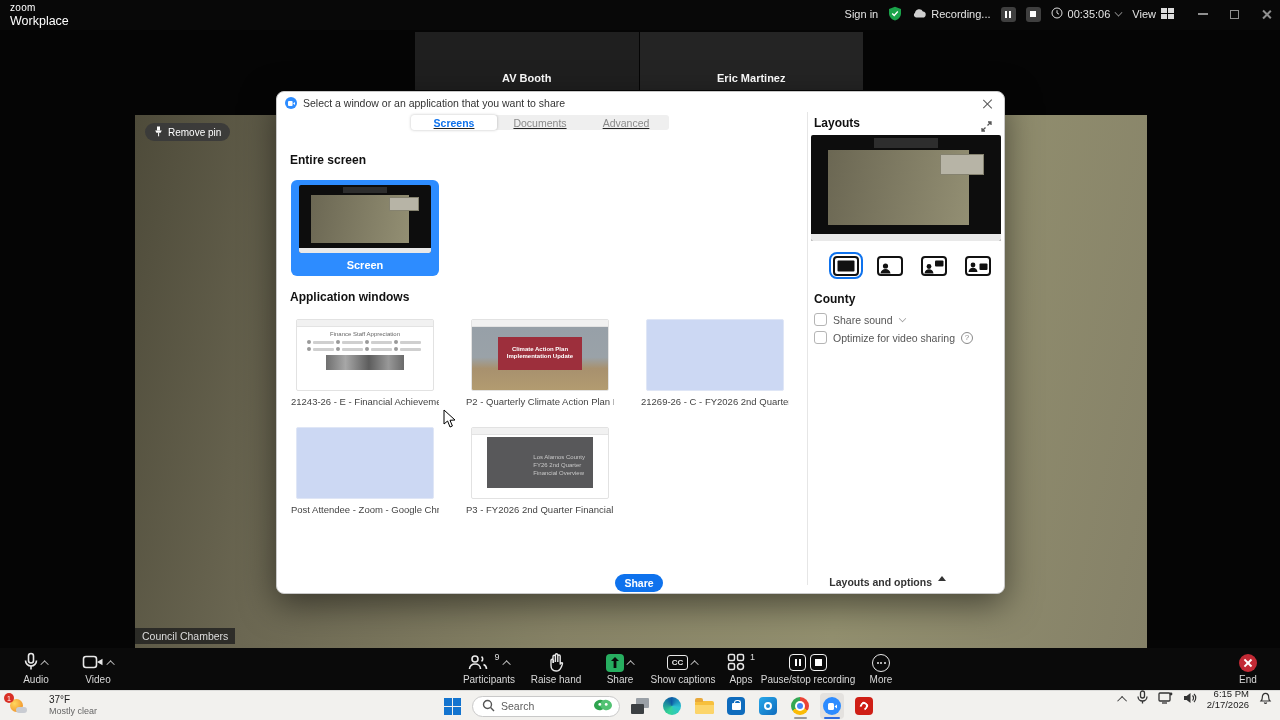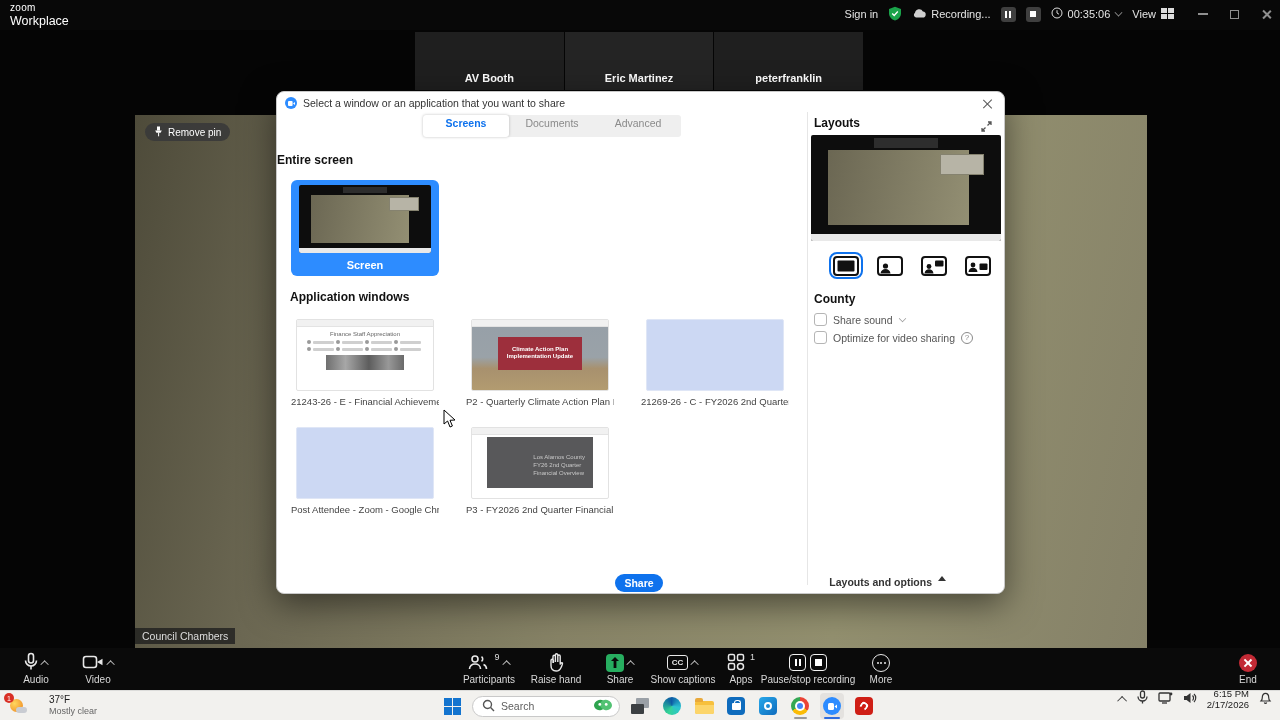--- a/index.html
+++ b/index.html
@@ -38,21 +38,21 @@
   .room-label { position:absolute; left:0; bottom:4px; background:rgba(30,30,30,.78); color:#ddd; font-size:10.5px; padding:2px 7px; }
 
   
   .dialog { position:absolute; left:276px; top:91px; width:729px; height:503px; background:#fff; border:1px solid #c9c9c9;
     border-radius:8px; box-shadow:0 10px 34px rgba(0,0,0,.5); z-index:5; color:#222; }
   .dlg-title { position:absolute; left:8px; top:5px; display:flex; align-items:center; gap:6px; font-size:10.5px; color:#333; }
   .dlg-logo { width:12px; height:12px; border-radius:50%; background:#2d8cff; display:flex; align-items:center; justify-content:center; }
   .dlg-close { position:absolute; right:10px; top:5px; width:13px; height:13px; }
   .dlg-close::before,.dlg-close::after { content:""; position:absolute; left:6px; top:1px; width:1.3px; height:12px; background:#555; }
   .dlg-close::before{transform:rotate(45deg);} .dlg-close::after{transform:rotate(-45deg);}
-  .tabs { position:absolute; left:146px; top:23px; width:258px; height:22px; background:#efefef; border-radius:3px; display:flex; }
+  .tabs { position:absolute; left:134px; top:23px; width:258px; height:15px; background:#efefef; border-radius:3px; display:flex;text-decoration:underline; }
   .tab { flex:1; text-align:center; line-height:17px; font-size:10.5px; color:#8a8a8a; border-radius:3px; }
   .tab.active { background:#fff; color:#0e72ed; font-weight:bold; box-shadow:0 0 3px rgba(0,0,0,.25); }
   .dlg-h { position:absolute; font-size:12px; font-weight:bold; color:#111; }
   .screen-tile { position:absolute; left:14px; top:88px; width:148px; height:96px; background:#2d8cff; border-radius:6px; }
   .screen-tile .label { position:absolute; bottom:5px; left:0; width:100%; text-align:center; color:#fff; font-weight:bold; font-size:11px; }
   .mini-screen { position:absolute; background:#0d0d0d; overflow:hidden; }
   .ms-strip { position:absolute; left:33%; top:3%; width:34%; height:9%; background:#2d2d2d; }
   .ms-video { position:absolute; left:9%; top:14%; width:74%; height:71%; background:linear-gradient(100deg,#6b6753,#938f73); }
   .ms-window { position:absolute; right:9%; top:18%; width:23%; height:20%; background:#b7b4a6; border:1px solid #85826f; }
   .ms-taskbar { position:absolute; left:0; bottom:0; width:100%; height:7%; background:#e9e9e9; }
@@ -202,23 +202,20 @@
     </div>
   </div>
 
   <div class="pstrip">
     <div class="ptile">
         <div class="pname">AV Booth</div>
       </div>
     <div class="ptile">
         <div class="pname">Eric Martinez</div>
       </div>
-    <div class="ptile">
-        <div class="pname">peterfranklin</div>
-      </div>
   </div>
 
   <div class="video">
     <div class="remove-pin">
       <span><svg width="9" height="11" viewBox="0 0 9 11" fill="#fff">
             <rect x="3" y="0.5" width="3" height="4"></rect>
             <path d="M1.2 4.5h6.6l-1.2 2.2H2.4z"></path>
             <rect x="4.1" y="6.7" width="1" height="3.6"></rect>
           </svg></span>
       <span>Remove pin</span>
@@ -237,21 +234,21 @@
       <span>Select a window or an application that you want to share</span>
     </div>
     <span class="dlg-close"></span>
 
     <div class="tabs">
       <div class="tab active">Screens</div>
       <div class="tab">Documents</div>
       <div class="tab">Advanced</div>
     </div>
 
-    <div class="dlg-h" style="left:0; top:61px;">Entire screen</div>
+    <div class="dlg-h" style="left:13px; top:61px;">Entire screen</div>
 
     <div class="screen-tile">
       <div class="mini-screen" style="left:8px; top:5px; width:132px; height:68px; border-radius:2px;">
         <div class="ms-strip"></div>
           <div class="ms-video"></div>
           <div class="ms-window"></div>
           <div class="ms-taskbar"></div>
       </div>
       <div class="label">Screen</div>
     </div>

